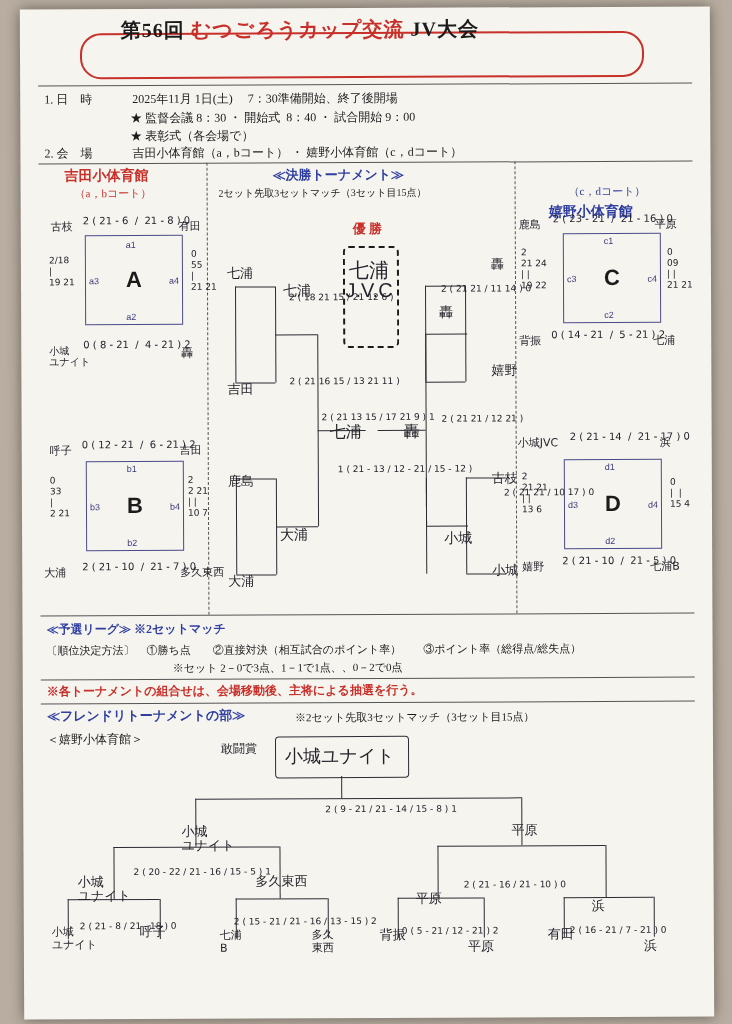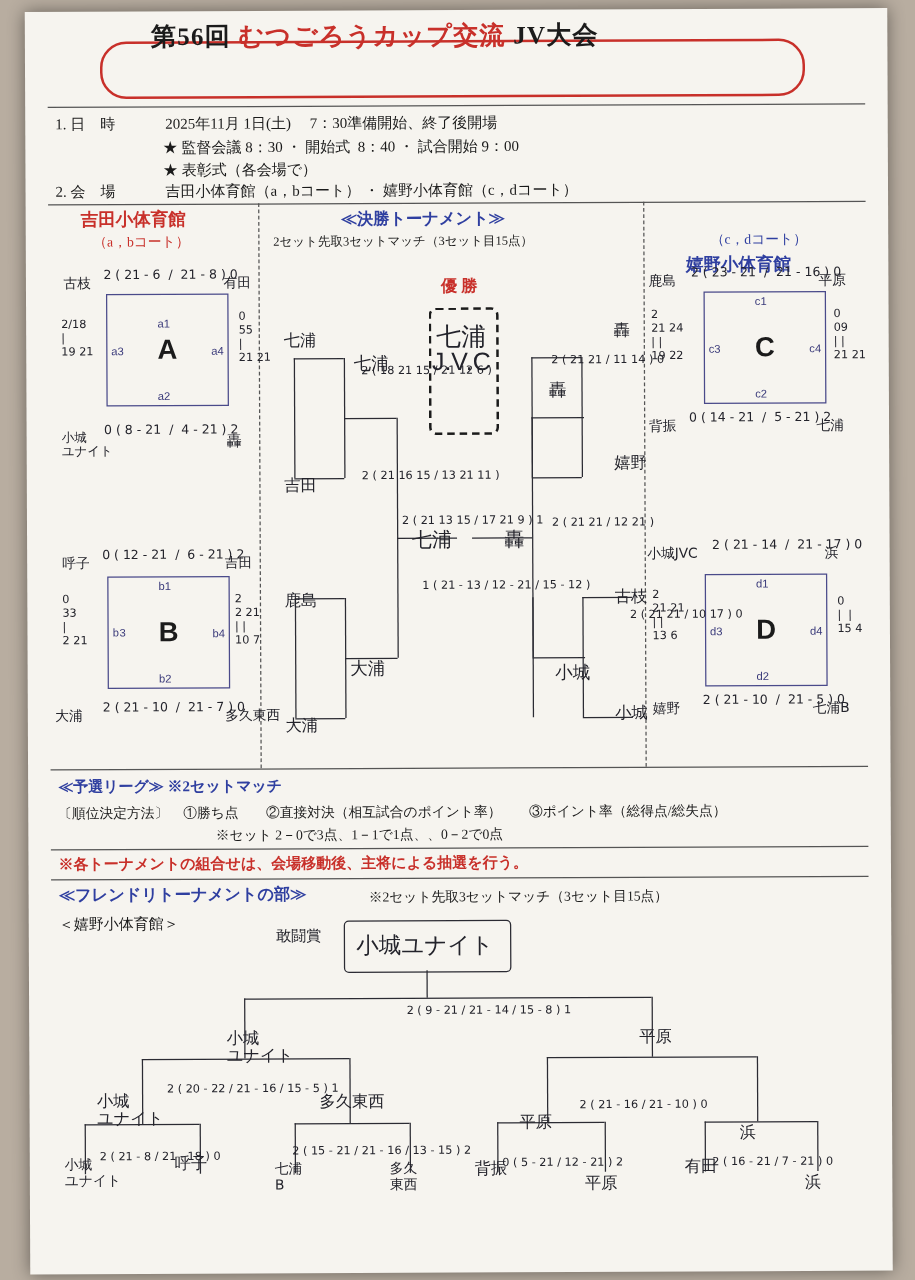--- a/index.html
+++ b/index.html
@@ -95,21 +95,21 @@
     <div class="txt red s14 b ser" style="left:44px;top:158px;">吉田小体育館</div>
     <div class="txt red s11 ser" style="left:54px;top:177px;">（a，bコート）</div>
 
     <div class="txt blue s13 b ser" style="left:252px;top:158px;">≪決勝トーナメント≫</div>
     <div class="txt ink s10 ser" style="left:198px;top:178px;">2セット先取3セットマッチ（3セット目15点）</div>
 
     <div class="txt blue s14 b ser" style="left:528px;top:158px;margin-top:38px;">嬉野小体育館</div>
     <div class="txt blue s11 ser" style="left:548px;top:177px;text-align:right;">（c，dコート）</div>
 
     <div class="gbox" style="left:64px;top:226px;width:96px;height:88px;">
-      <div class="lbl" style="left:40px;top:18px;">a1</div>
+      <div class="lbl" style="left:40px;top:4px;">a1</div>
       <div class="lbl" style="left:40px;bottom:2px;">a2</div>
       <div class="lbl" style="left:3px;top:40px;">a3</div>
       <div class="lbl" style="right:3px;top:40px;">a4</div>
       <div class="big">A</div>
     </div>
     <div class="han s11" style="left:30px;top:210px;">古枝</div>
     <div class="han s10" style="left:62px;top:206px;">2 ( 21 - 6  /  21 - 8 ) 0</div>
     <div class="han s11" style="left:158px;top:210px;">有田</div>
     <div class="han s9" style="left:28px;top:246px;line-height:11px;">2/18
 |
@@ -119,21 +119,21 @@
 |
 21 21</div>
     <div class="han s10" style="left:28px;top:336px;line-height:11px;">小城
 ユナイト</div>
     <div class="han s10" style="left:62px;top:330px;">0 ( 8 - 21  /  4 - 21 ) 2</div>
     <div class="han s12" style="left:160px;top:336px;">轟</div>
 
     <div class="gbox" style="left:64px;top:452px;width:96px;height:88px;">
       <div class="lbl" style="left:40px;top:2px;">b1</div>
       <div class="lbl" style="left:40px;bottom:2px;">b2</div>
-      <div class="lbl" style="left:3px;top:40px;font-family:Liberation Mono, monospace;">b3</div>
+      <div class="lbl" style="left:3px;top:40px;">b3</div>
       <div class="lbl" style="right:3px;top:40px;">b4</div>
       <div class="big">B</div>
     </div>
     <div class="han s11" style="left:28px;top:434px;">呼子</div>
     <div class="han s10" style="left:60px;top:430px;">0 ( 12 - 21  /  6 - 21 ) 2</div>
     <div class="han s11" style="left:158px;top:434px;">吉田</div>
     <div class="han s9" style="left:28px;top:466px;line-height:11px;">0
 33
 |
 2 21</div>

